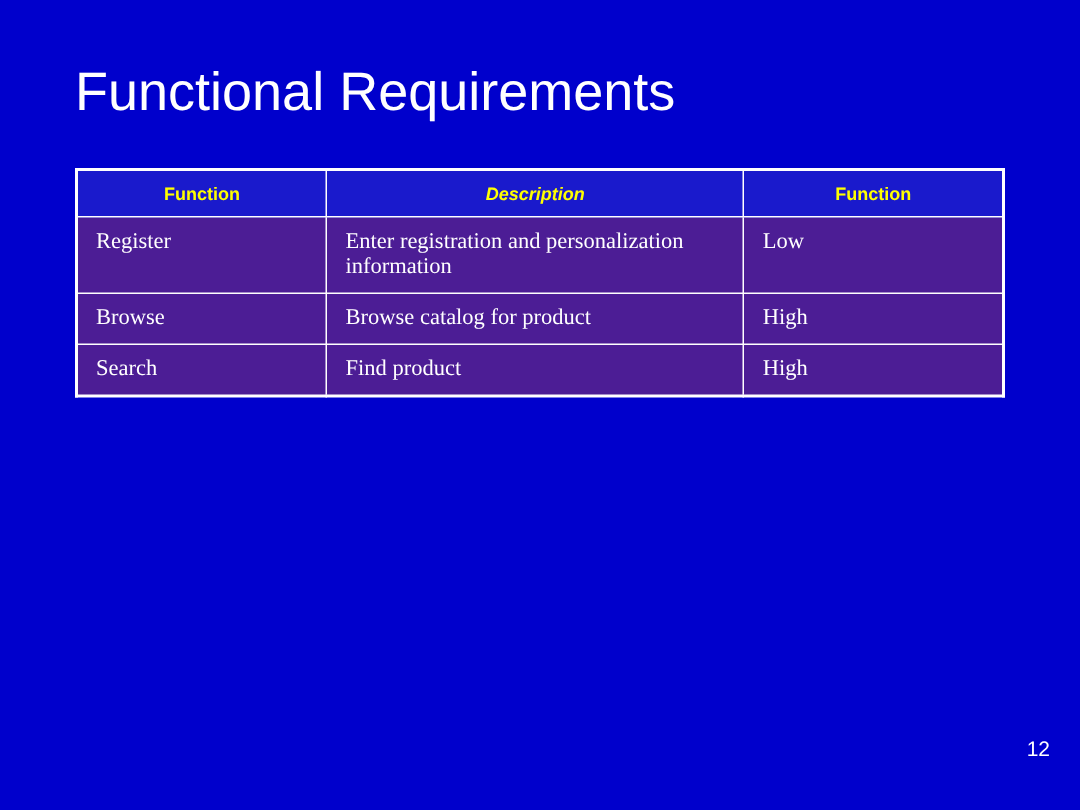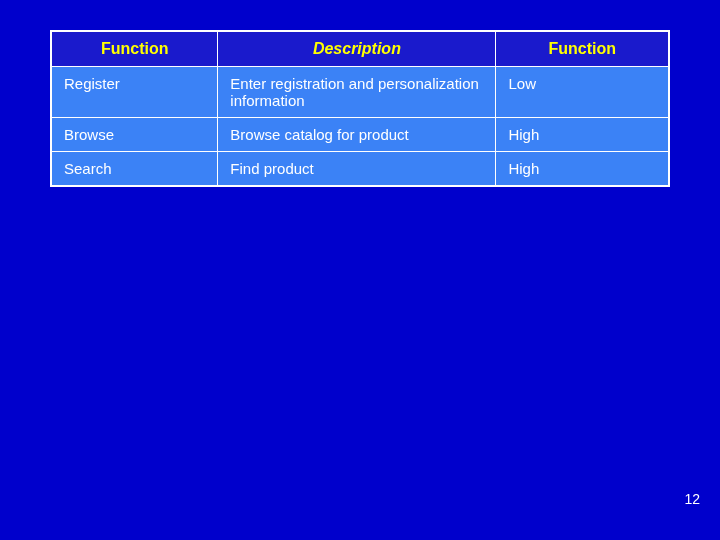--- a/index.html
+++ b/index.html
@@ -42,27 +42,28 @@
       padding: 8px 12px;
       vertical-align: top;
     }
 
     .requirements-table thead tr {
       background-color: #0000cc;
     }
 
     .requirements-table thead th {
       color: #ffff00;
-      font-size: 16px;
+      font-size: 12px;
       font-weight: bold;
       background-color: #1a1acc;
     }
 
     .requirements-table tbody tr {
-      background-color: #3b82f6;
+      background-color: #4c1d95;
+      font-family: Liberation Serif, serif;
     }
 
     .requirements-table tbody td {
       color: white;
       font-size: 15px;
     }
 
     .col-function { width: 27%; }
     .col-description { width: 45%; font-style: italic; }
     .col-priority { width: 28%; }
@@ -73,20 +74,21 @@
       right: 20px;
       color: white;
       font-size: 14px;
     }
   </style>
 </head>
 <body>
 
 <div class="slide-container">
 
+  <h1 class="slide-title">Functional Requirements</h1>
 
   <table class="requirements-table">
     <thead>
       <tr>
         <th class="col-function">Function</th>
         <th class="col-description">Description</th>
         <th class="col-priority">Function</th>
       </tr>
     </thead>
     <tbody id="table-body">

